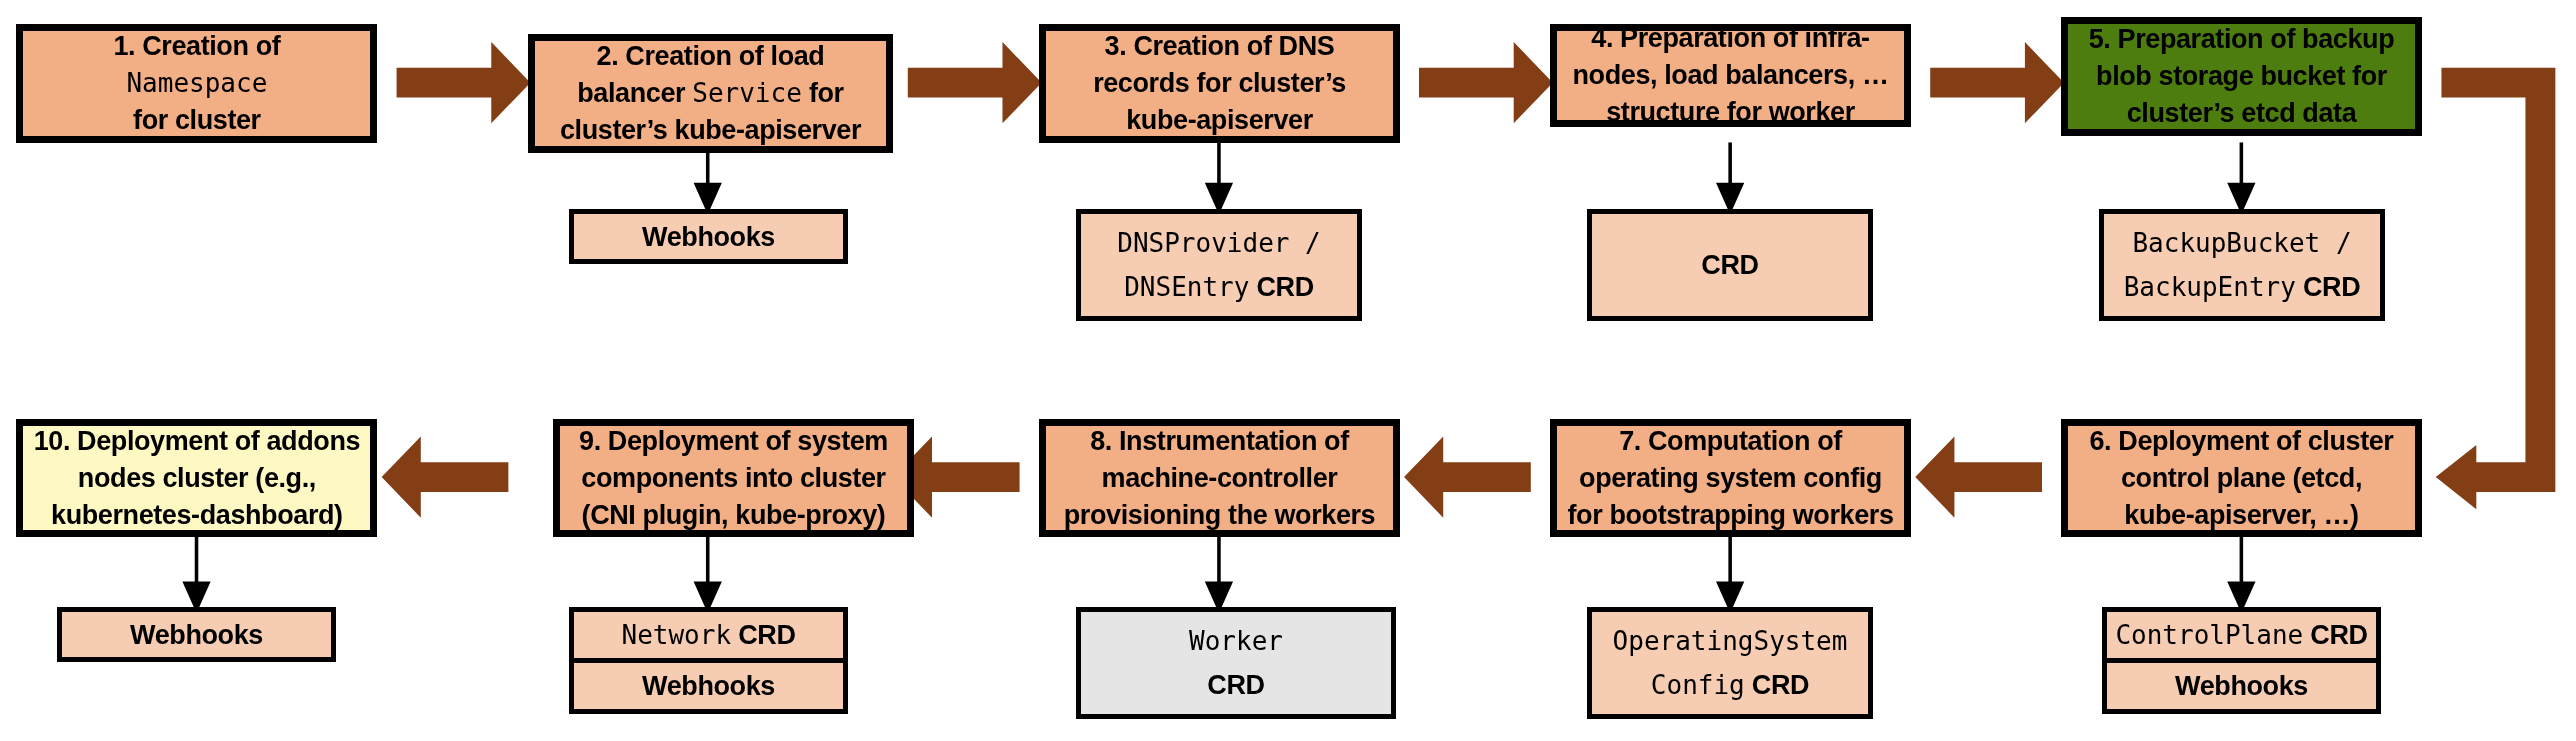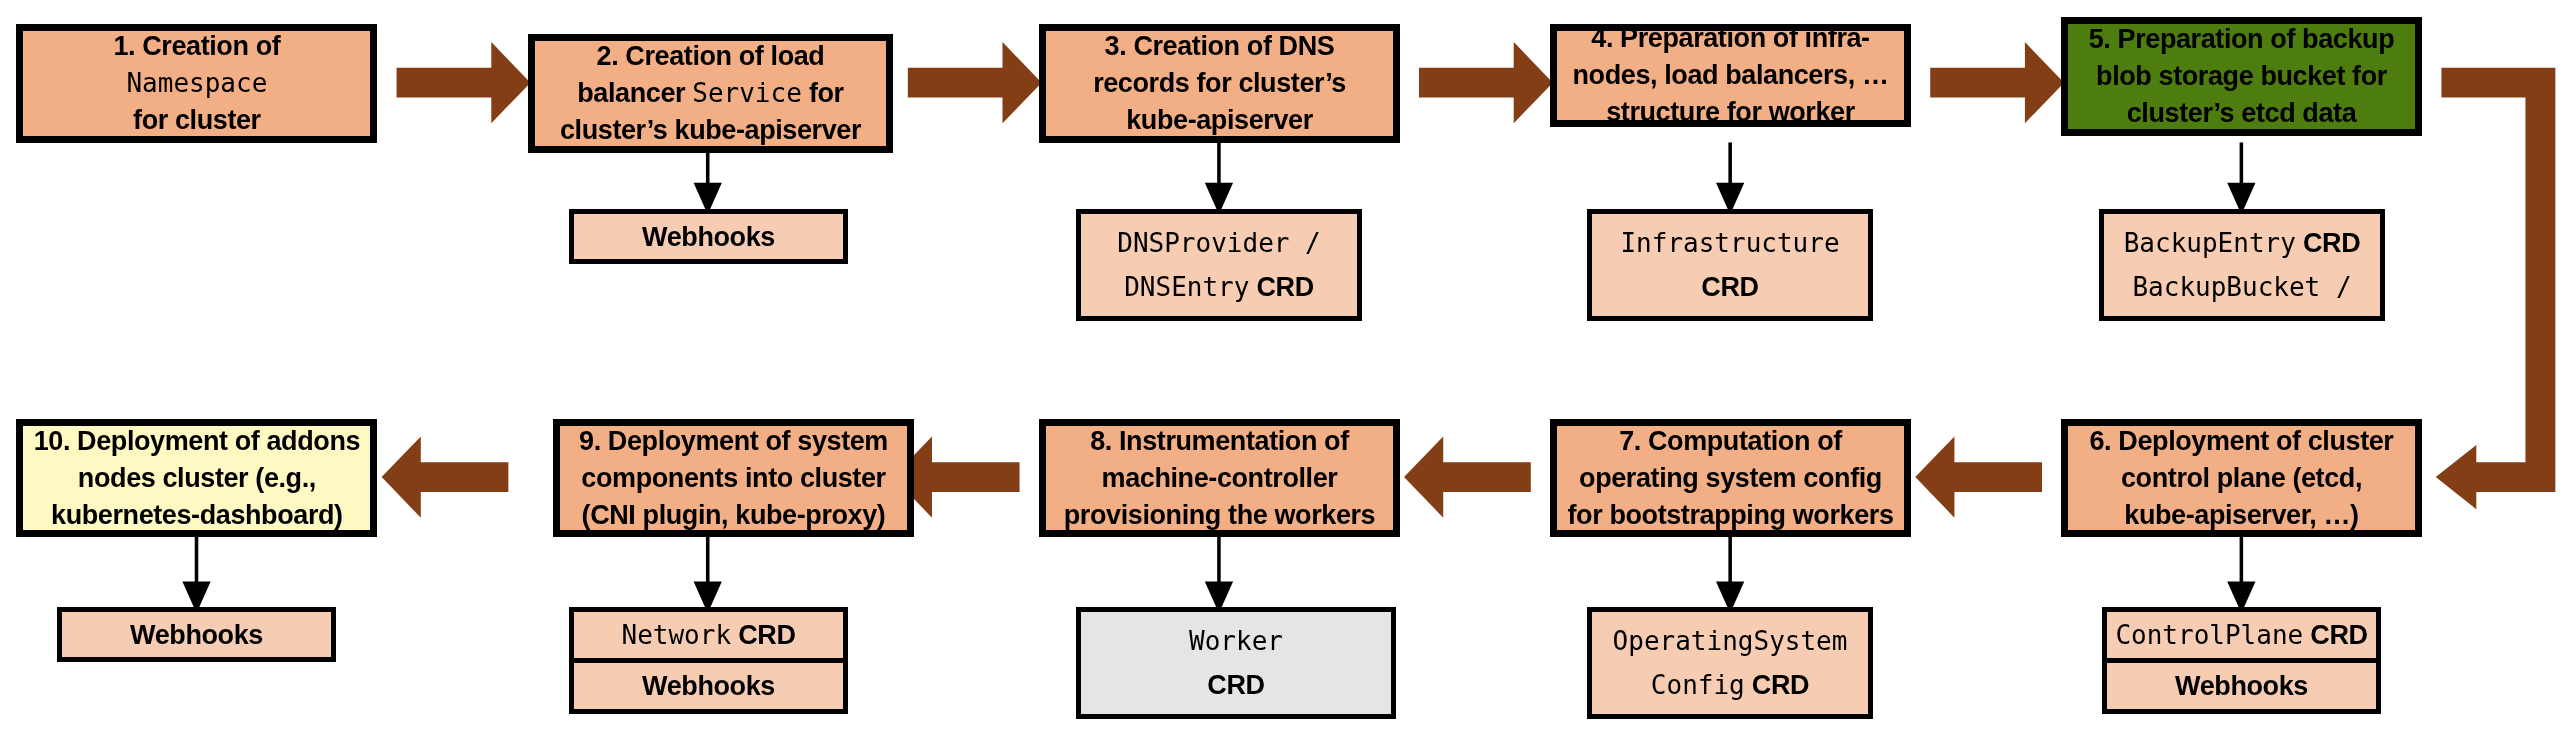--- a/index.html
+++ b/index.html
@@ -90,33 +90,32 @@
           <div class="line"><span class="mono">DNSEntry</span><span> CRD</span></div>
         </div>
       </div>
       <div class="step" style="left: 1550px; top: 23.5px; width: 361px; height: 103px; background: rgb(242, 174, 133);">
         <div class="line"><span>4. Preparation of infra-</span></div>
         <div class="line"><span>nodes, load balancers, …</span></div>
         <div class="line"><span>structure for worker</span></div>
       </div>
       <div class="artifact" style="left: 1587px; top: 209px; width: 286px; height: 112px; background: rgb(246, 205, 178);">
         <div class="cell">
-          <div class="line"><span class="mono">Infrastructure</span></div>
           <div class="line"><span>CRD</span></div>
         </div>
       </div>
       <div class="step" style="left: 2061px; top: 17px; width: 361px; height: 119px; background: #4d7c0f;">
         <div class="line"><span>5. Preparation of backup</span></div>
         <div class="line"><span>blob storage bucket for</span></div>
         <div class="line"><span>cluster’s etcd data</span></div>
       </div>
       <div class="artifact" style="left: 2099px; top: 209px; width: 286px; height: 112px; background: rgb(246, 205, 178);">
         <div class="cell">
+          <div class="line"><span class="mono">BackupBucket /</span></div>
           <div class="line"><span class="mono">BackupEntry</span><span> CRD</span></div>
-          <div class="line"><span class="mono">BackupBucket /</span></div>
         </div>
       </div>
       <div class="step" style="left: 2061px; top: 419px; width: 361px; height: 118px; background: rgb(242, 174, 133);">
         <div class="line"><span>6. Deployment of cluster</span></div>
         <div class="line"><span>control plane (etcd,</span></div>
         <div class="line"><span>kube-apiserver, …)</span></div>
       </div>
       <div class="artifact" style="left: 2102px; top: 607px; width: 279px; height: 107px; background: rgb(246, 205, 178);">
         <div class="cell">
           <div class="line"><span class="mono">ControlPlane</span><span> CRD</span></div>

